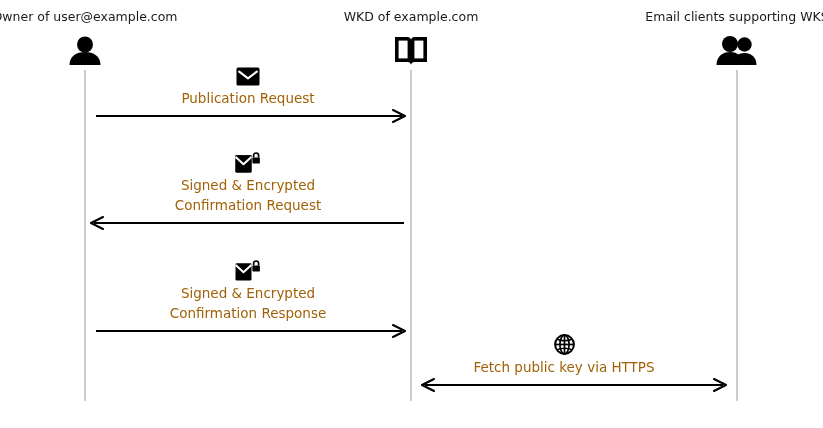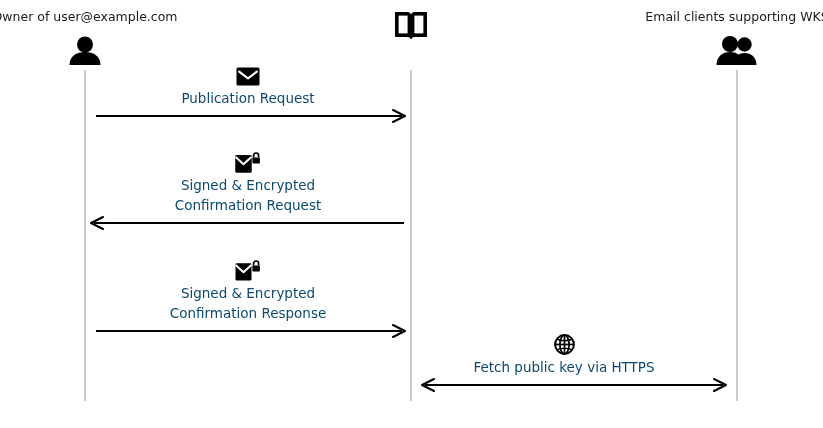--- a/index.html
+++ b/index.html
@@ -58,21 +58,21 @@
     display: flex;
     align-items: flex-end;
     justify-content: center;
     margin-bottom: 2px;
   }
   .msg-icon svg { display: block; }
   .msg-label {
     text-align: center;
     font-size: 13.5px;
     line-height: 20px;
-    color: #0c4a6e;
+    color: #a16207;
     white-space: pre-line;
   }
   .msg-arrow {
     position: relative;
     height: 14px;
     margin-top: 1px;
   }
   .msg-arrow svg { display: block; }
 </style>
 </head>
@@ -88,20 +88,21 @@
     <div class="actor-label">Owner of user@example.com</div>
     <div class="actor-icon">
       <svg width="34" height="30" viewBox="0 0 34 30">
         <circle cx="17" cy="8.5" r="8" fill="#000000"></circle>
         <path d="M1.5 29 C1.5 20.4 8.4 16 17 16 C25.6 16 32.5 20.4 32.5 29 Z" fill="#000000"></path>
       </svg>
     </div>
   </div>
 
   <div class="actor" style="left:261px;">
+    <div class="actor-label">WKD of example.com</div>
     <div class="actor-icon">
       <svg width="34" height="32" viewBox="0 0 34 32">
         <path d="M1 2 H14 Q16.2 2 17 4.6 Q17.8 2 20 2 H33 V27 H20 Q17.8 27 17 29.6 Q16.2 27 14 27 H1 Z" fill="#000000"></path>
         <path d="M4.6 5.6 H13.6 V23.4 H4.6 Z" fill="#ffffff"></path>
         <path d="M20.4 5.6 H29.4 V23.4 H20.4 Z" fill="#ffffff"></path>
       </svg>
     </div>
   </div>
 
   <div class="actor" style="left:587px;">

